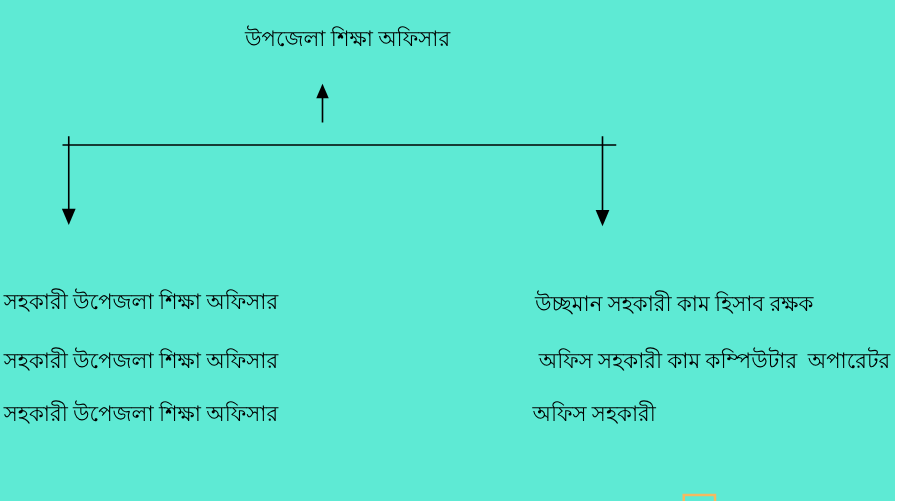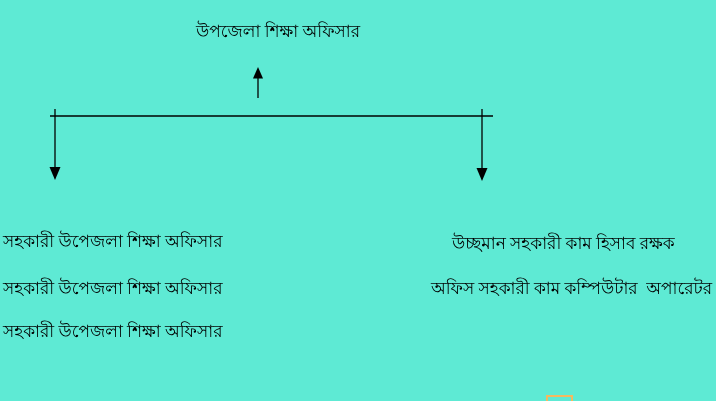--- a/index.html
+++ b/index.html
@@ -64,18 +64,19 @@
     <g>
       <line x1="482" y1="109" x2="482" y2="170" stroke="#000000" stroke-width="1.3"></line>
       <polygon points="482,181 476.5,168 487.5,168" fill="#000000"></polygon>
     </g>
   </svg>
 
   <div class="txt" style="left:3px; top:230px;">সহকারী উপেজলা শিক্ষা অফিসার</div>
   <div class="txt" style="left:3px; top:277px;">সহকারী উপেজলা শিক্ষা অফিসার</div>
   <div class="txt" style="left:3px; top:320px;">সহকারী উপেজলা শিক্ষা অফিসার</div>
 
-  <div class="txt" style="left:452px; top:232px;">উচ্ছমান সহকারী কাম হিসাব রক্ষক</div>
+  <div class="txt" style="left:428px; top:232px;">উচ্ছমান সহকারী কাম হিসাব রক্ষক</div>
   <div class="txt" style="left:431px; top:277px;">অফিস সহকারী কাম কম্পিউটার  অপারেটর</div>
+  <div class="txt" style="left:426px; top:320px;">অফিস সহকারী</div>
 
   <div class="handle-box"></div>
 
 </div>
 
 </body></html>

